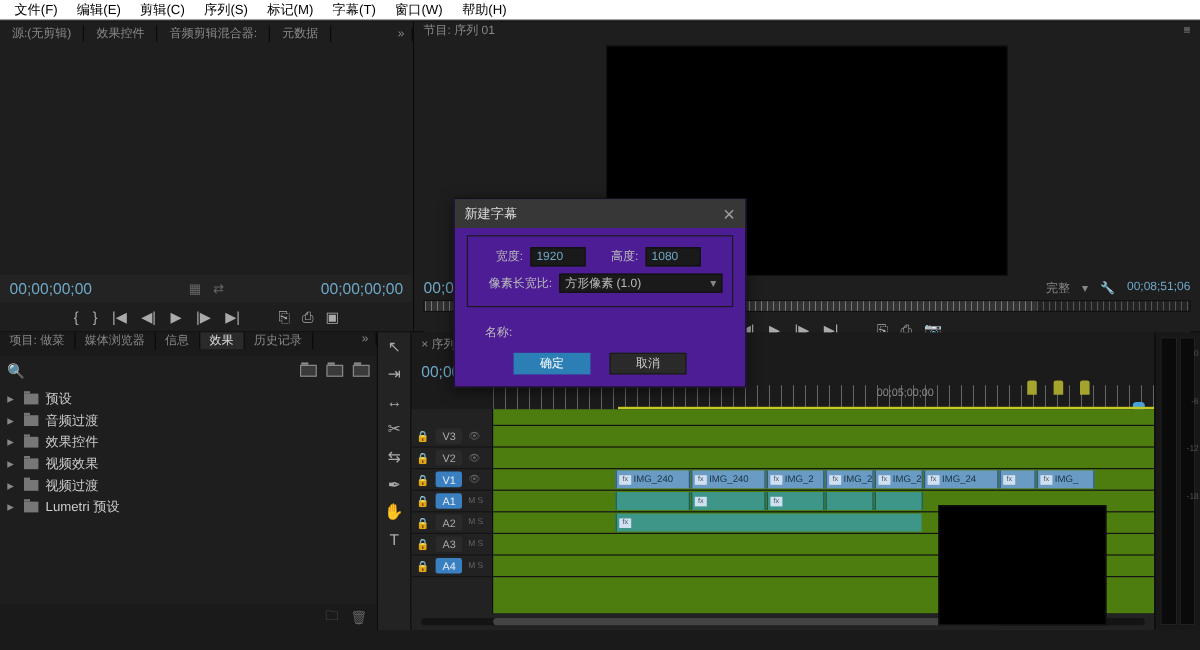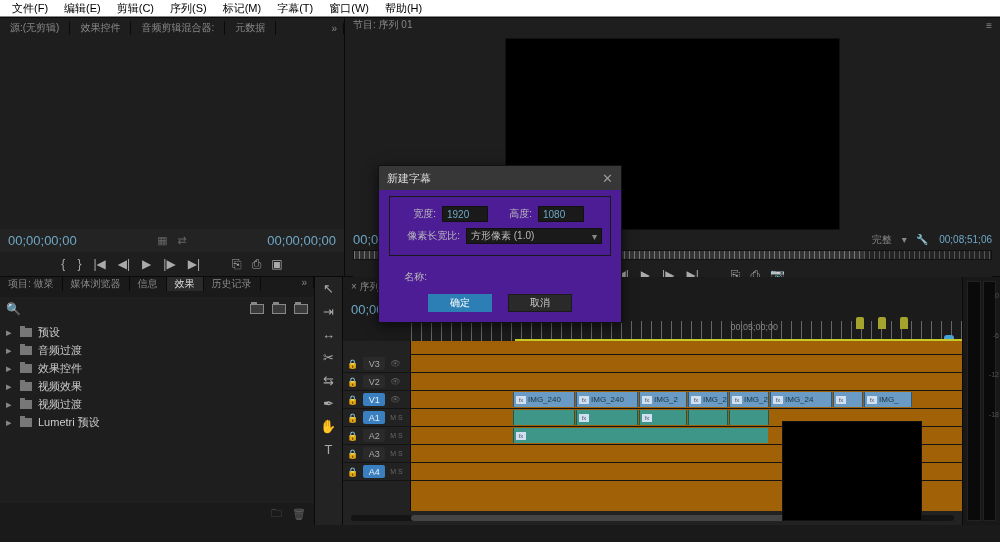--- a/index.html
+++ b/index.html
@@ -158,21 +158,21 @@
   .track-headers { width: 68px; background:#222; border-right:1px solid #0a0a0a; }
   .track-head-row { height:18px; display:flex; align-items:center; gap:5px; padding:0 4px; font-size:9px; border-bottom:1px solid #141414;}
   .lock-i { color:#666; font-size:9px;}
   .trk-label { 
     width:22px; height:13px; display:flex; align-items:center; justify-content:center; 
     font-size:9px; border-radius:2px;
   }
   .trk-label.v { background:#2a2a2a; color:#aaa;}
   .trk-label.sel { background:#3a7fbf; color:#e8f0f8;}
   .trk-eye { color:#666; font-size:8px;}
-  .track-rows { flex:1; background:#a16207; position:relative;}
+  .track-rows { flex:1; background:#4d7c0f; position:relative;}
   .track-row { height:18px; border-bottom:1px solid #141414; position:relative; }
   .clip {
     position:absolute; top:1px; height:15px; font-size:8px; color:#1a3340;
     overflow:hidden; white-space:nowrap; padding-left:2px;
     display:flex; align-items:center;
   }
   .clip.v { background:#6a9bc5; border-left:1px solid #2a5880; border-right:1px solid #2a5880;}
   .clip.a1 { background:#3d9688; border-left:1px solid #1a5a50; border-right:1px solid #1a5a50;}
   .clip.a2 { background:#3d9688; border-left:1px solid #1a5a50;}
   .fx-badge { 

